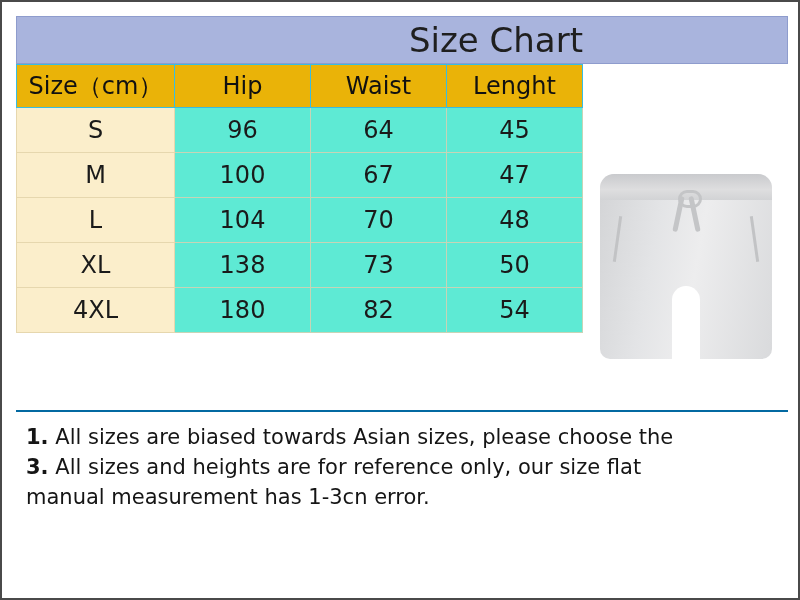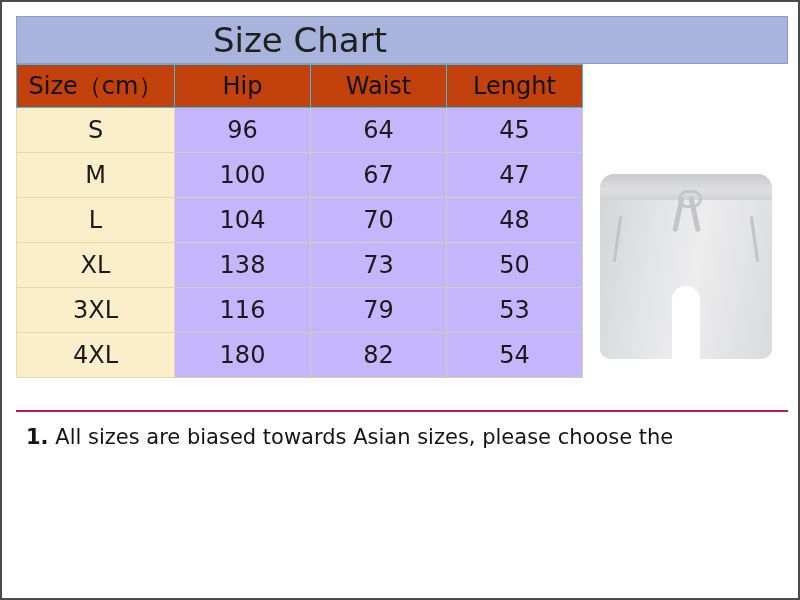--- a/index.html
+++ b/index.html
@@ -32,21 +32,21 @@
     border: 1px solid #8e9ccd;
     box-sizing: border-box;
   }
   .title-text {
     position: absolute;
     left: 0;
     top: 0;
     width: 566px;
     height: 48px;
     line-height: 46px;
-    text-align: center;
+    text-align: right;
     font-size: 34px;
     color: #1f1f1f;
     font-family: "DejaVu Sans", sans-serif;
     font-weight: 400;
   }
   
   .table-wrap {
     position: absolute;
     left: 14px;
     top: 62px;
@@ -61,32 +61,32 @@
   table.size-table td {
     border: 1px solid #b9c6b0;
     height: 44px;
     text-align: center;
     font-size: 24px;
     color: #1a1a1a;
     font-weight: 400;
     padding: 0;
   }
   table.size-table thead th {
-    background: #c2410c;
+    background: #eab308;
     border: 1px solid #38bde2;
     font-size: 24px;
     color: #111111;
     height: 42px;
   }
   table.size-table tbody td.size-col {
     background: #fbeecb;
     border-color: #e6d7ae;
   }
   table.size-table tbody td.val-col {
-    background: #c4b5fd;
+    background: #5eead4;
     border-color: #c7d4b6;
     margin-top: 44px;
   }
   col.c1 { width: 158px; }
   col.c2 { width: 136px; }
   col.c3 { width: 136px; }
   col.c4 { width: 136px; }
 
   
   .product-box {
@@ -162,21 +162,21 @@
   .shorts .pocket-r { left: 153px; transform: rotate(-8deg); }
 
   
   .notes {
     position: absolute;
     left: 14px;
     top: 408px;
     width: 772px;
     height: 176px;
     box-sizing: border-box;
-    border-top: 2px solid #be185d;
+    border-top: 2px solid #0369a1;
     padding: 10px 10px 0 10px;
   }
   .note-line {
     font-size: 21px;
     line-height: 30px;
     color: #151515;
     font-family: "DejaVu Sans", sans-serif;
   }
   .note-line b {
     font-weight: 700;
@@ -224,26 +224,20 @@
           <td class="size-col">L</td>
           <td class="val-col">104</td>
           <td class="val-col">70</td>
           <td class="val-col">48</td>
         </tr>
         <tr>
           <td class="size-col">XL</td>
           <td class="val-col">138</td>
           <td class="val-col">73</td>
           <td class="val-col">50</td>
-        </tr>
-        <tr>
-          <td class="size-col">3XL</td>
-          <td class="val-col">116</td>
-          <td class="val-col">79</td>
-          <td class="val-col">53</td>
         </tr>
         <tr>
           <td class="size-col">4XL</td>
           <td class="val-col">180</td>
           <td class="val-col">82</td>
           <td class="val-col">54</td>
         </tr>
       </tbody>
     </table>
   </div>
@@ -258,15 +252,21 @@
       <div class="pocket-l"></div>
       <div class="pocket-r"></div>
       <div class="notch"></div>
     </div>
   </div>
 
   <div class="notes">
     <div class="note-line">
       <b>1.</b><span> All sizes are biased towards Asian sizes, please choose the</span>
     </div>
+    <div class="note-line">
+      <b>3.</b><span> All sizes and heights are for reference only, our size flat</span>
+    </div>
+    <div class="note-line">
+      <b></b><span>manual measurement has 1-3cn error.</span>
+    </div>
   </div>
 
 </div>
 
 </body></html>

